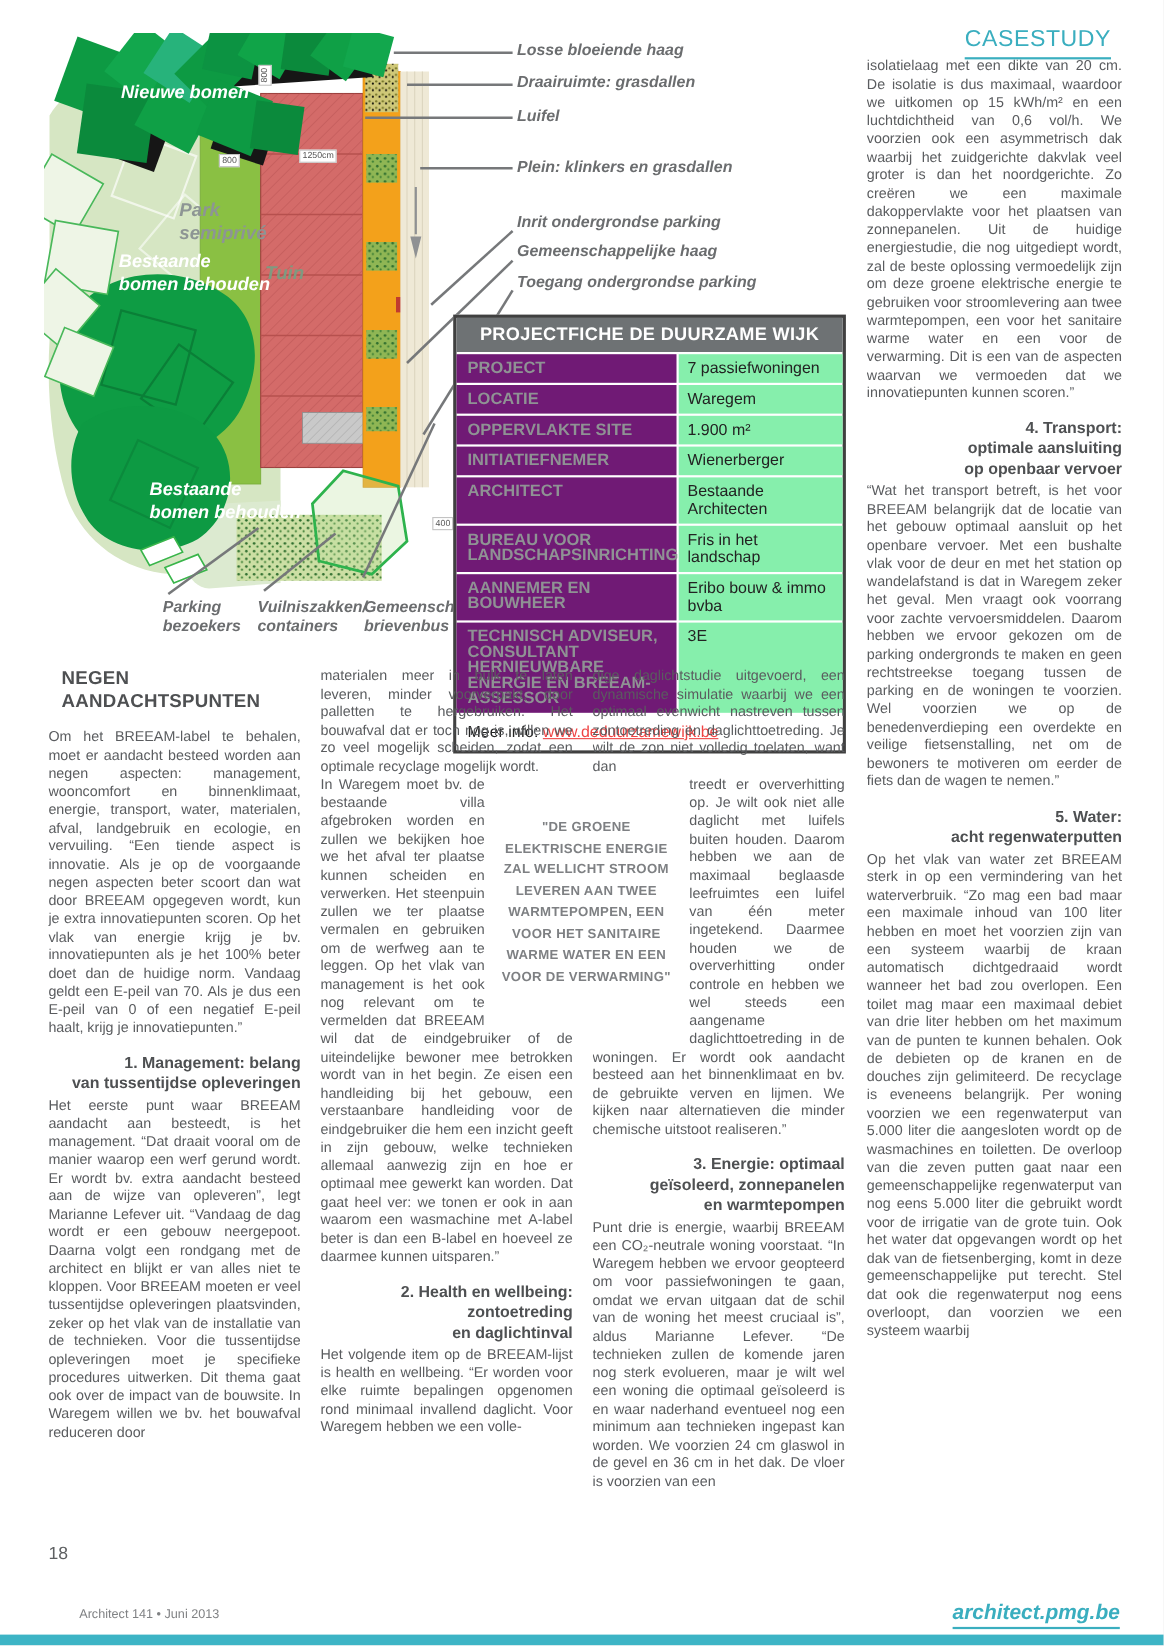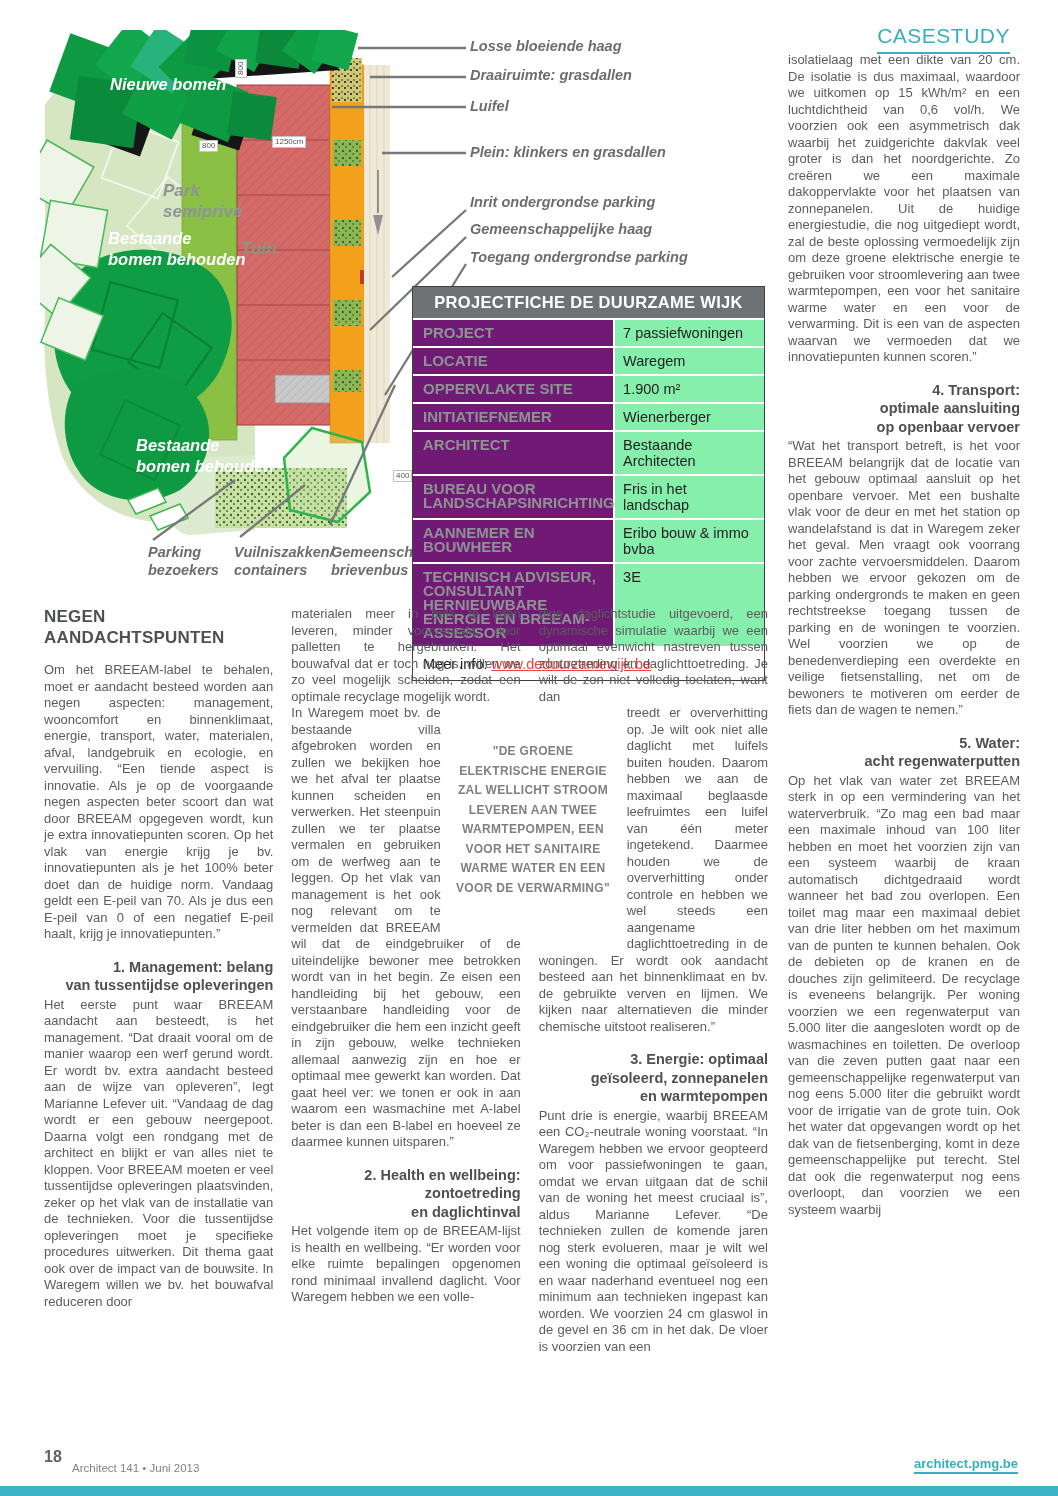--- a/index.html
+++ b/index.html
@@ -19,51 +19,51 @@
   .map-label.tuin{color:#7f9a80;font-size:17px;}
   .map-label.dark{color:#6b6d6f;font-size:14.5px;}
   .dim{position:absolute;font-size:8px;color:#555;background:#fff;border:1px solid #c3c3c3;
        padding:0 2px;line-height:10px;font-style:normal;}
   .dim.vert{transform:rotate(-90deg);transform-origin:left top;}
 
   
   .callout{position:absolute;left:470px;color:#6b6d6f;font-weight:bold;font-style:italic;font-size:14.5px;}
 
   
-  .projectfiche{position:absolute;left:412px;top:286px;width:351px;border:1px solid #404040;background:#fff;}
+  .projectfiche{position:absolute;left:412px;top:286px;width:351px;border:3px solid #404040;background:#fff;}
   .pf-header{background:#6e7274;color:#fff;font-weight:bold;font-size:16.5px;text-align:center;
              padding:6px 4px;letter-spacing:.3px;}
   .trow{display:flex;margin-top:2px;}
   .tlabel{width:57%;box-sizing:border-box;background:#701a75;padding:6px 8px 6px 10px;
           font-size:15px;font-weight:bold;color:#8f9294;line-height:14px;}
   .tvalue{flex:1;background:#86efac;margin-left:2px;padding:5px 8px;font-size:14.5px;color:#222;}
   .pf-info{margin-top:2px;padding:8px 10px;font-size:14.5px;color:#222;background:#fff;}
   .pf-link{color:#ef4444;text-decoration:underline;cursor:pointer;}
 
   
   .columns{position:absolute;left:44px;top:606px;width:724px;height:842px;display:flex;gap:18px;overflow:hidden;}
   .col{flex:1;overflow:hidden;}
   .body-text p{margin:0;text-align:justify;font-size:13px;line-height:16.5px;color:#5a5c5f;}
-  .lead-heading{margin:0 0 14px 0;font-size:17px;line-height:21px;font-weight:bold;color:#4e5052;
+  .lead-heading{margin:0 0 14px 12px;font-size:17px;line-height:21px;font-weight:bold;color:#4e5052;
                 white-space:pre-line;letter-spacing:.2px;}
   .sec-heading{margin:15px 0 2px 0;font-size:14.5px;line-height:18.5px;font-weight:bold;color:#4e5052;
                white-space:pre-line;text-align:right;}
   .spacer-r{float:right;width:74px;height:228px;margin-left:6px;}
   .spacer-l{float:left;width:82px;height:246px;margin-right:6px;}
 
   .pullquote{position:absolute;left:450px;top:742px;width:166px;text-align:center;font-weight:bold;
              font-size:12px;line-height:19.5px;color:#7e8083;text-transform:uppercase;letter-spacing:.3px;}
 
   .rightcol{position:absolute;left:788px;top:52px;width:232px;height:1396px;overflow:hidden;}
 
   
-  .footer-num{position:absolute;left:44px;top:1448px;font-size:16px;font-weight:bold;color:#5e6062;}
+  .footer-num{position:absolute;left:44px;top:1404px;font-size:16px;font-weight:normal;color:#5e6062;}
   .footer-issue{position:absolute;left:72px;top:1462px;font-size:11.5px;color:#808284;}
-  .footer-site{position:absolute;right:40px;top:1456px;font-size:13px;font-weight:bold;color:#3aaebf;
-               border-bottom:2px solid #3aaebf;padding-bottom:1px;cursor:pointer;}
+  .footer-site{position:absolute;right:40px;top:1456px;font-size:19px;font-weight:bold;color:#3aaebf;
+               border-bottom:2px solid #3aaebf;padding-bottom:1px;cursor:pointer;font-style:italic;}
   .footer-bar{position:absolute;left:0;bottom:0;width:100%;height:10px;background:#3db4c5;}
 </style>
 </head>
 <body>
 
 <div class="page">
 
   <div class="casestudy">CASESTUDY</div>
 
   <div class="siteplan-wrap">

